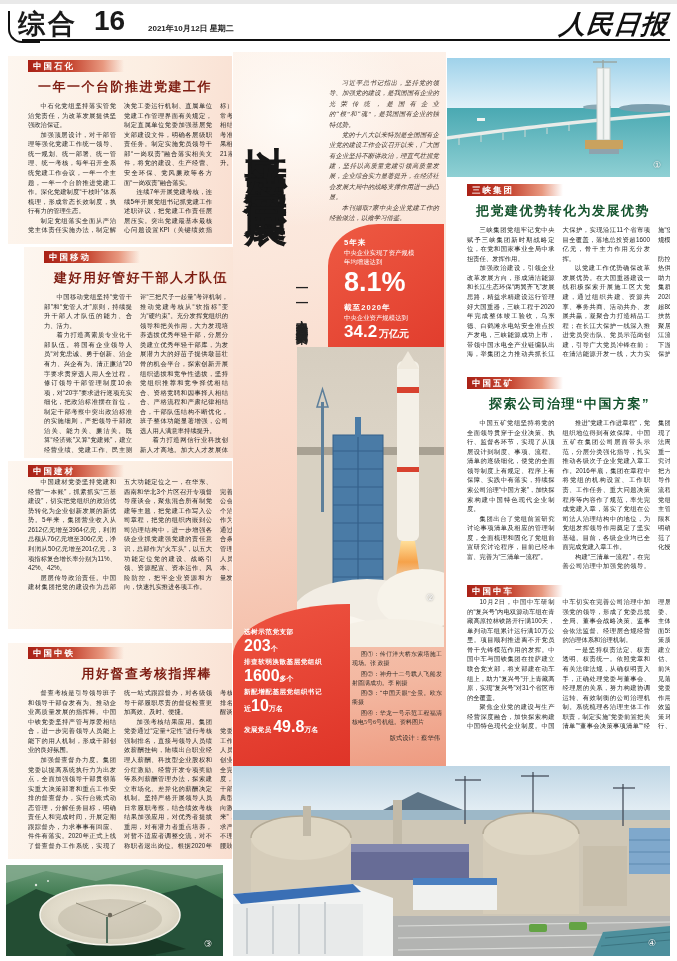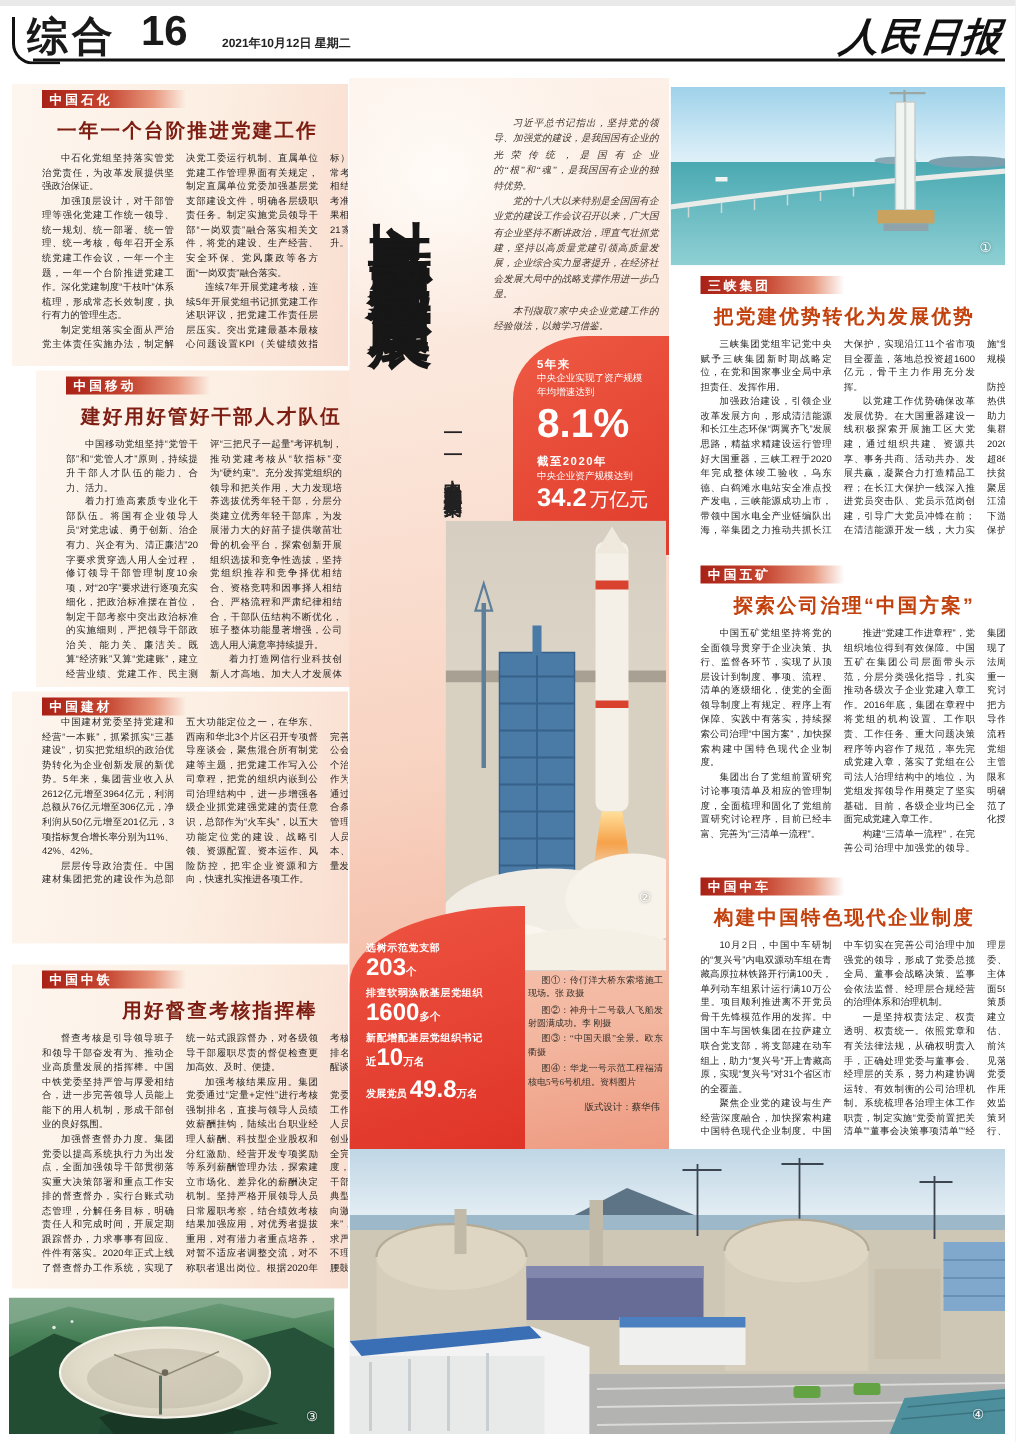--- a/index.html
+++ b/index.html
@@ -16,44 +16,44 @@
   .hdr-logo{position:absolute;right:2px;top:-2px;font-family:"DejaVu Serif","Liberation Serif",serif;
             font-style:italic;font-weight:bold;font-size:26px;transform:skewX(-6deg);letter-spacing:1px;color:#111;}
   
   .article{position:absolute;overflow:hidden;padding:4px 20px 3px;box-sizing:border-box;}
   .article.left-bg{background:linear-gradient(100deg,#fdf6ef 0%,#fceee2 55%,#f9ded0 100%);}
   .chip{display:block;width:96px;color:#fff;font-weight:bold;font-size:8.5px;line-height:12px;
         padding-left:5px;letter-spacing:2px;box-sizing:border-box;
         background:linear-gradient(90deg,#a92116 0%,#c64631 45%,#e8987f 78%,rgba(247,205,189,0) 100%);}
   .article h2{margin:6px 0 5px;text-align:right;font-size:13px;font-weight:bold;letter-spacing:1.5px;white-space:nowrap;}
   .article.left-bg h2{color:#7e1d12;}
-  .article.right-col h2{color:#c2410c;}
+  .article.right-col h2{color:#14532d;}
   .body{column-count:2;column-gap:8px;column-fill:auto;height:calc(100% - 40px);}
   .body p{margin:0;text-indent:2em;font-size:6.3px;line-height:1.52;text-align:justify;color:#1e1e1e;}
   
   .center-panel{position:absolute;left:233px;top:48px;width:213px;height:714px;overflow:hidden;
       background:linear-gradient(170deg,#fdf2ea 0%,#fbe6da 30%,#f8d3c2 62%,#f3b7a0 88%,#ee9a80 100%);}
   .center-panel::before{content:"";position:absolute;left:-70px;top:-50px;width:260px;height:230px;border-radius:50%;
       background:radial-gradient(ellipse at center,rgba(255,252,248,.95) 0%,rgba(255,252,248,0) 68%);}
   .v-title{position:absolute;left:8px;top:60px;height:600px;writing-mode:vertical-rl;text-orientation:upright;
       font-size:43px;font-weight:900;letter-spacing:5px;color:#171717;line-height:1.18;}
   .v-subtitle{position:absolute;left:60px;top:228px;height:230px;writing-mode:vertical-rl;text-orientation:upright;
       font-size:12px;font-weight:bold;letter-spacing:1px;color:#222;}
   .editor-note{position:absolute;left:96px;top:26px;width:110px;font-family:"Liberation Serif","DejaVu Serif",serif;
       font-style:italic;color:#42372f;}
   .editor-note p{margin:0;text-indent:2em;font-size:6.4px;line-height:1.62;text-align:justify;}
   .editor-sign{margin-top:3px;text-align:right;font-size:6.6px;font-weight:bold;padding-right:6px;}
-  .stats-top{position:absolute;left:109px;top:172px;width:116px;height:146px;box-sizing:border-box;
+  .stats-top{position:absolute;left:95px;top:172px;width:116px;height:146px;box-sizing:border-box;
       background:linear-gradient(145deg,#ee5a43,#e03a2b);border-top-left-radius:50px 42px;
       color:#fff;padding:14px 6px 6px 16px;}
   .s-label{font-size:7.6px;font-weight:bold;letter-spacing:1px;}
   .s-line{font-size:6.4px;line-height:1.45;}
   .s-big{font-size:27px;font-weight:bold;line-height:1.15;}
   .s-big2 .n{font-size:17px;font-weight:bold;}
-  .s-big2 .u{font-size:13px;font-weight:normal;margin-left:2px;}
+  .s-big2 .u{font-size:10px;font-weight:bold;margin-left:2px;}
   .mt{margin-top:5px;}
   .stats-bottom{position:absolute;left:0;top:552px;width:117px;height:162px;box-sizing:border-box;
       background:linear-gradient(160deg,#ee5441,#df3428);border-top-left-radius:115px 52px;
       color:#fff;padding:24px 4px 4px 11px;}
   .stat-item{margin-bottom:3px;}
   .stat-label{font-size:6.6px;font-weight:bold;letter-spacing:.5px;}
   .stat-row .num{font-size:16px;font-weight:bold;line-height:1.1;}
   .stat-row .unit,.stat-row .prefix{font-size:7px;font-weight:bold;}
   .stat-row .inlabel{font-size:6.8px;font-weight:bold;margin-right:2px;}
   .captions{position:absolute;left:119px;top:598px;width:90px;color:#35302b;
@@ -315,21 +315,20 @@
     <div class="body">
         <p>中国五矿党组坚持将党的全面领导贯穿于企业决策、执行、监督各环节，实现了从顶层设计到制度、事项、流程、清单的逐级细化，使党的全面领导制度上有规定、程序上有保障、实践中有落实，持续探索公司治理“中国方案”，加快探索构建中国特色现代企业制度。</p>
         <p>集团出台了党组前置研究讨论事项清单及相应的管理制度，全面梳理和固化了党组前置研究讨论程序，目前已经丰富、完善为“三清单一流程”。</p>
         <p>推进“党建工作进章程”，党组织地位得到有效保障。中国五矿在集团公司层面带头示范，分层分类强化指导，扎实推动各级次子企业党建入章工作。2016年底，集团在章程中将党组的机构设置、工作职责、工作任务、重大问题决策程序等内容作了规范，率先完成党建入章，落实了党组在公司法人治理结构中的地位，为党组发挥领导作用奠定了坚实基础。目前，各级企业均已全面完成党建入章工作。</p>
         <p>构建“三清单一流程”，在完善公司治理中加强党的领导。集团构建了“三清单一流程”，实现了党的领导融入公司治理于法周延、于事简便。其中，“三重一大”清单明确了党组前置研究讨论事项，确保了党组发挥把方向、管大局、促落实的领导作用；总部决策事项清单及流程规定了董事会、经理层、党组书记、董事长、总经理、主管副总以及部门长的决策权限和流程；核心管控事项清单明确了母子公司管控界面，规范了集团公司对子企业的差异化授权放权。</p>
       </div>
   </section>
 
   <section class="article right-col" id="r3">
     <div class="chip">中国中车</div>
-    <h2>构建中国特色现代企业制度</h2>
     <div class="body">
         <p>10月2日，中国中车研制的“复兴号”内电双源动车组在青藏高原拉林铁路开行满100天，单列动车组累计运行满10万公里。项目顺利推进离不开党员骨干先锋模范作用的发挥。中国中车与国铁集团在拉萨建立联合党支部，将支部建在动车组上，助力“复兴号”开上青藏高原，实现“复兴号”对31个省区市的全覆盖。</p>
         <p>聚焦企业党的建设与生产经营深度融合，加快探索构建中国特色现代企业制度。中国中车切实在完善公司治理中加强党的领导，形成了党委总揽全局、董事会战略决策、监事会依法监督、经理层合规经营的治理体系和治理机制。</p>
         <p>一是坚持权责法定、权责透明、权责统一。依照党章和有关法律法规，从确权明责入手，正确处理党委与董事会、经理层的关系，努力构建协调运转、有效制衡的公司治理机制。系统梳理各治理主体工作职责，制定实施“党委前置把关清单”“董事会决策事项清单”“经理层经营权限清单”，厘清党委、董事会、经理层等各治理主体的决策权限，明确了4个方面59项重大事项。二是坚持决策质量与决策效率兼顾，探索建立酝酿启动、经理层论证评估、党委前置把关、董事会会前沟通、董事会决策、党委意见落实报告的决策流程，强化党委把关作用，发挥外部董事作用。三是坚持有力执行与有效监督相协调。党委除了在决策环节把好关，也注重在执行、监督环节发挥好作用。支持经理层行权履职，发挥组织优势促进落实，完善履职监督机制。对经理层执行决策不到位的，党委及时提醒纠正，保证各项决策有效执行。</p>
       </div>
   </section>
 
   <div class="photo" id="ph-nuclear">
     <svg width="437" height="190" viewBox="0 0 437 190" xmlns="http://www.w3.org/2000/svg">
       <defs>

